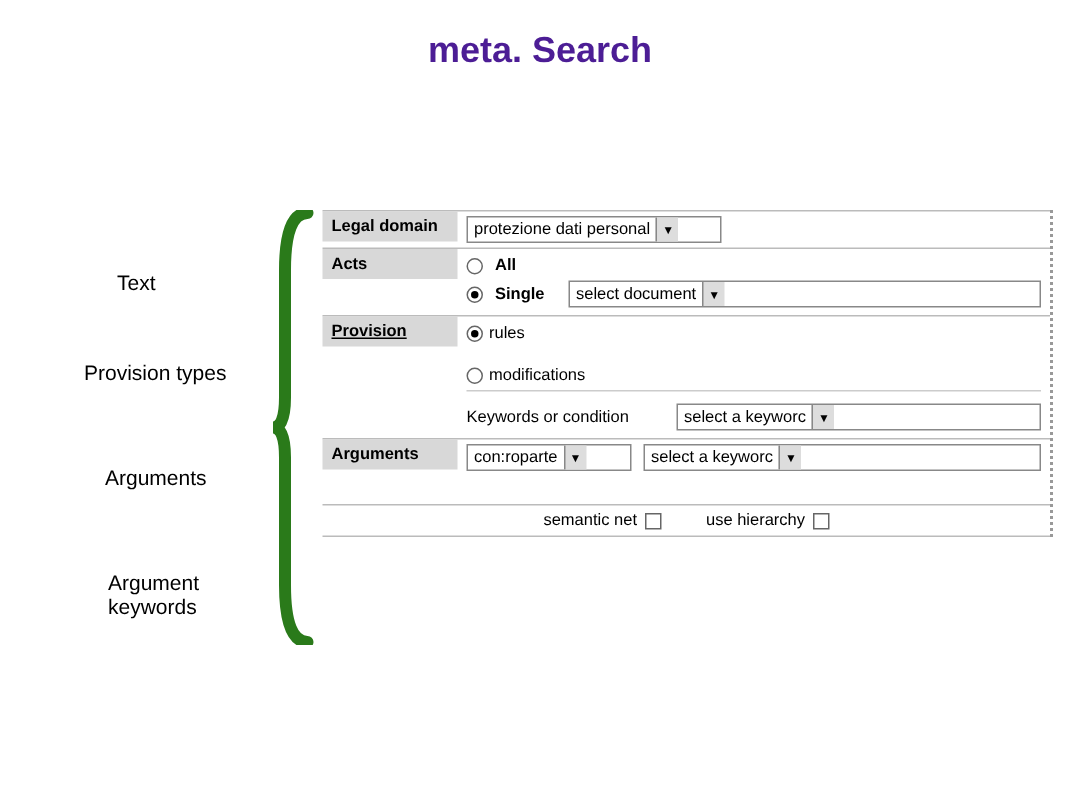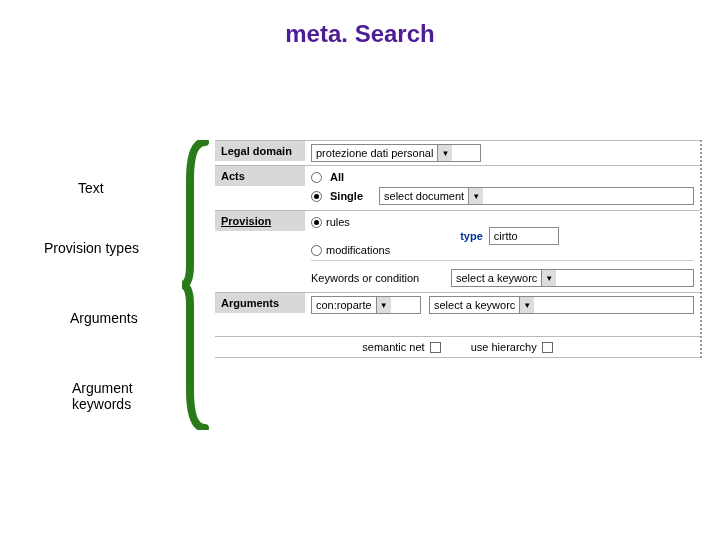--- a/index.html
+++ b/index.html
@@ -159,21 +159,21 @@
   }
   .footer-item { display: inline-flex; align-items: center; gap: 5px; }
 </style>
 </head>
 <body>
 
 <div class="title">meta. Search</div>
 
 <div class="annotations">
   <div class="anno" style="top:40px;left:38px;">Text</div>
-  <div class="anno" style="top:100px;left:4px;">Provision types</div>
+  <div class="anno" style="top:100px;left:16px;">Provision types</div>
   <div class="anno" style="top:170px;left:30px;">Arguments</div>
   <div class="anno" style="top:240px;left:32px;">Argument</div>
   <div class="anno" style="top:256px;left:32px;">keywords</div>
 </div>
 
 <div class="brace">
   <svg width="30" height="290" viewBox="0 0 30 290">
     <path d="M 25 2 Q 10 2 10 40 L 10 125 Q 10 145 2 145 Q 10 145 10 165 L 10 250 Q 10 288 25 288" stroke="#2a7a1a" stroke-width="8" fill="none" stroke-linecap="round"></path>
   </svg>
 </div>
@@ -218,24 +218,20 @@
       <div class="prov-line">
         <div style="display:flex;flex-direction:column;gap:16px;">
           <span class="radio checked">
             <span class="circ"></span>
             <span>rules</span>
           </span>
           <span class="radio">
             <span class="circ"></span>
             <span>modifications</span>
           </span>
-        </div>
-        <div style="margin-left:60px;display:flex;align-items:center;gap:6px;">
-          <span class="type-label">type</span>
-          <span class="txtfield" style="width:70px;">cirtto</span>
         </div>
       </div>
       <div class="prov-line" style="border-top:1px solid #ccc;padding-top:8px;">
         <span style="width:130px;">Keywords or condition</span>
         <div class="dropdown" style="flex:1;">
           <span class="dd-text">select a keyworc</span>
           <span class="dd-arrow">▼</span>
         </div>
       </div>
     </div>

